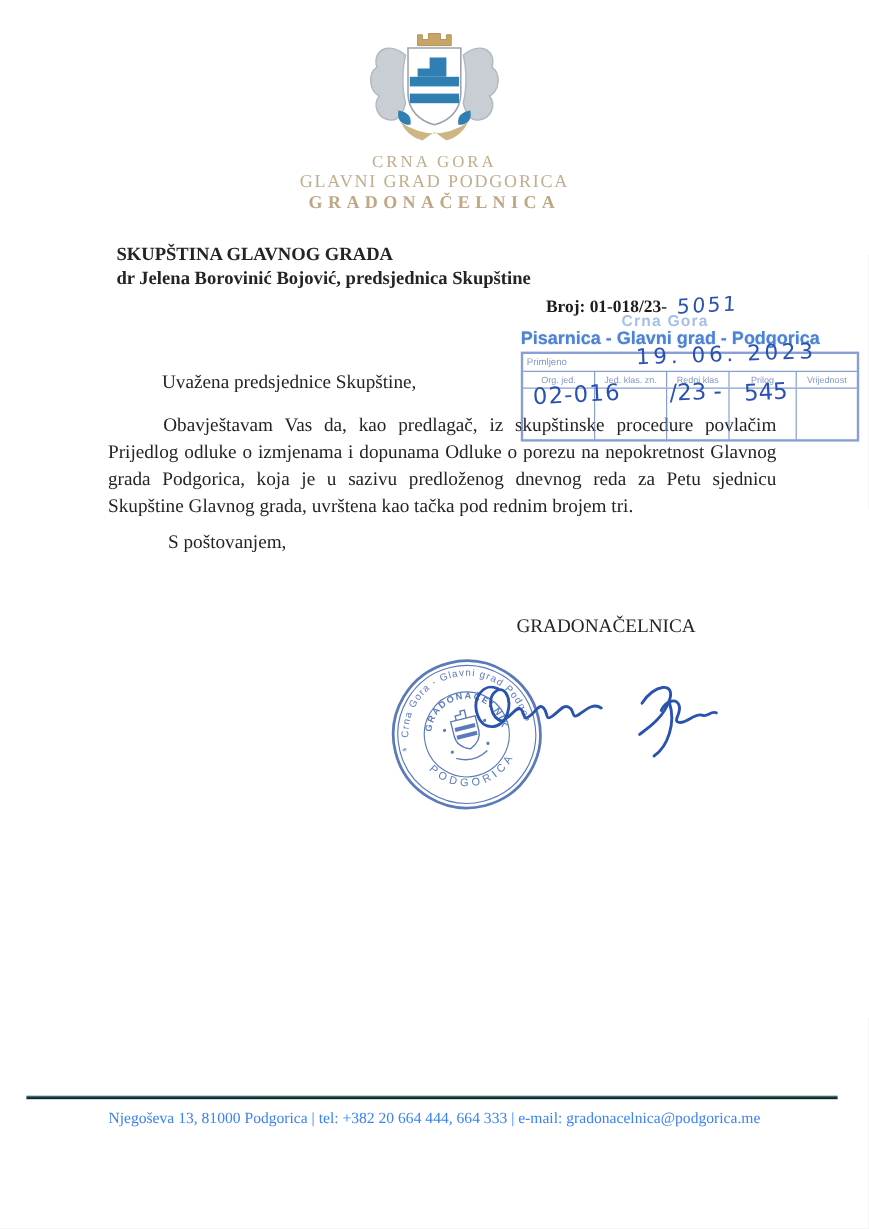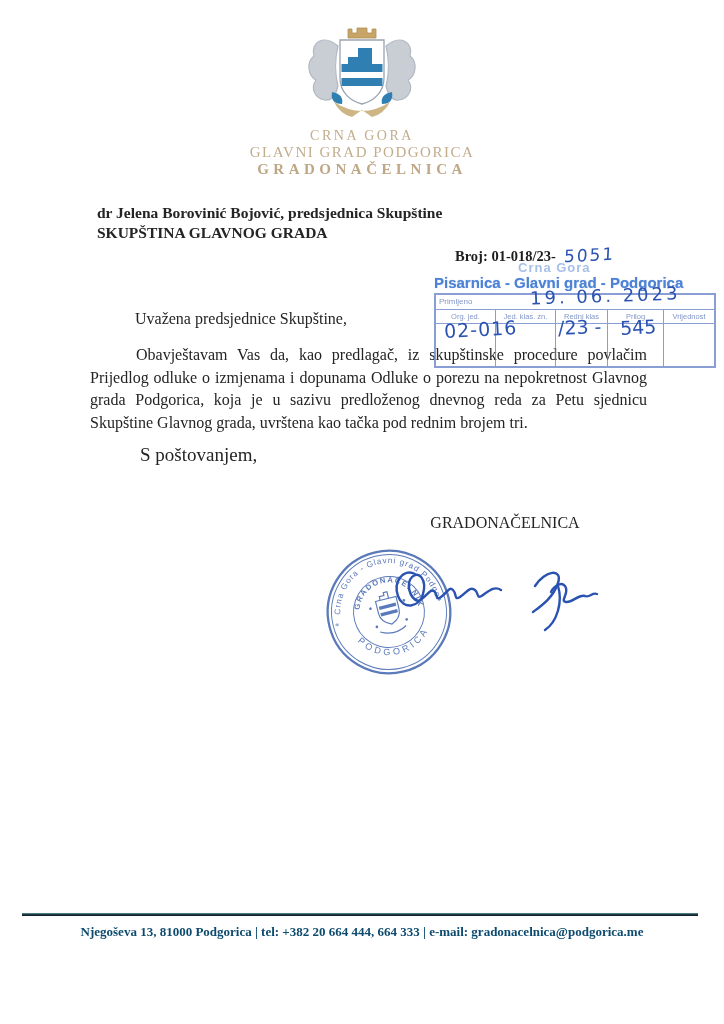--- a/index.html
+++ b/index.html
@@ -36,28 +36,28 @@
   .st-row3{display:flex;height:42px;}
   .st-row3 div{border-right:1.5px solid rgba(96,126,198,.75);box-sizing:border-box;}
   .c1{width:60px;} .c2{width:60px;} .c3{width:52px;} .c4{width:56px;} .c5{flex:1;border-right:none !important;}
   .rs-date-hw{position:absolute;left:96px;top:27px;font-size:18px;letter-spacing:3px;transform:rotate(-2deg);white-space:nowrap;}
   .rs-v1{position:absolute;left:10px;top:60px;font-size:19px;letter-spacing:1px;transform:rotate(-3deg);}
   .rs-v2{position:absolute;left:124px;top:58px;font-size:19px;transform:rotate(-2deg);}
   .rs-v3{position:absolute;left:186px;top:58px;font-size:19px;transform:rotate(-3deg);}
   
   .salutation{position:absolute;left:135px;top:310px;font-size:16px;z-index:1;}
   .body-par{position:absolute;left:90px;top:344px;width:557px;font-size:16px;line-height:22.5px;text-align:justify;text-indent:46px;z-index:1;}
-  .closing{position:absolute;left:140px;top:444px;font-size:19px;}
+  .closing{position:absolute;left:140px;top:444px;font-size:16px;}
   .sig-block{position:absolute;left:400px;top:512px;width:210px;text-align:center;font-size:16px;line-height:21.5px;}
   
   .round-stamp{position:absolute;left:322px;top:545px;width:134px;height:134px;opacity:.85;}
   .signature{position:absolute;left:385px;top:548px;width:220px;height:90px;}
   
   .footer-line{position:absolute;left:22px;top:913px;width:676px;height:3px;background:linear-gradient(to bottom,#5e9b9b,#1c2f3a 55%,#0e1c26);}
-  .footer-text{position:absolute;left:0;top:924px;width:100%;text-align:center;font-size:13px;color:#0c4a6e;font-weight:bold;}
+  .footer-text{position:absolute;left:0;top:924px;width:100%;text-align:center;font-size:13px;color:#3b82f6;}
 </style>
 </head>
 <body>
 
 <div class="page">
 
   <svg class="crest" viewBox="0 0 120 100" xmlns="http://www.w3.org/2000/svg">
 
     <g>
       <path d="M36,22 C22,10 8,18 12,32 C4,38 6,52 14,56 C8,64 13,75 23,76 C30,77 34,70 36,62 C33,50 33,34 36,22 Z" fill="#c9cdd4" stroke="#b2b8c3" stroke-width="1.2"></path>
@@ -77,22 +77,22 @@
     </g>
 
     <path d="M32,78 q28,18 56,0 q-6,12 -18,15 q-10,-7 -10,-7 q0,0 -10,7 q-12,-3 -18,-15 z" fill="#c9ad77" opacity="0.9"></path>
   </svg>
 
   <div class="hdr-line hdr-country">CRNA GORA</div>
   <div class="hdr-line hdr-city">GLAVNI GRAD PODGORICA</div>
   <div class="hdr-line hdr-office">GRADONAČELNICA</div>
 
   <div class="recipient">
+    <div>SKUPŠTINA GLAVNOG GRADA</div>
     <div>dr Jelena Borovinić Bojović, predsjednica Skupštine</div>
-    <div>SKUPŠTINA GLAVNOG GRADA</div>
   </div>
 
   <div class="ref-block">
     <div>
       <span>Broj: 01-018/23-</span><span class="hw ref-number-hw">5051</span>
     </div>
   </div>
 
   <div class="receipt-stamp">
     <div class="rs-country">Crna Gora</div>

